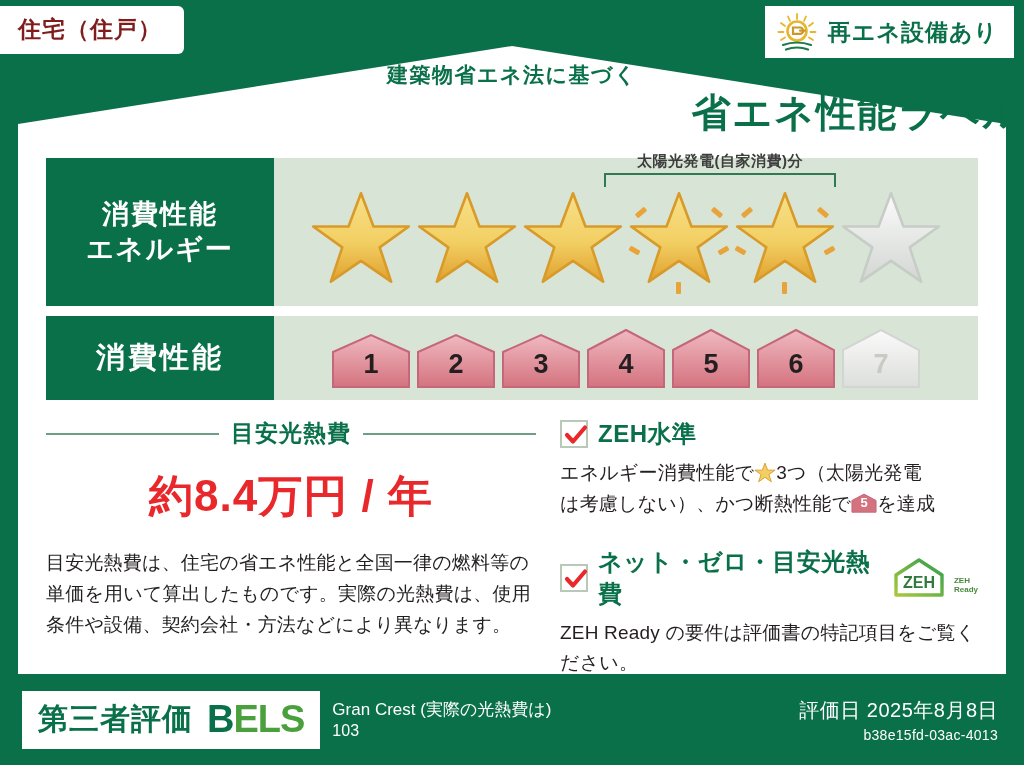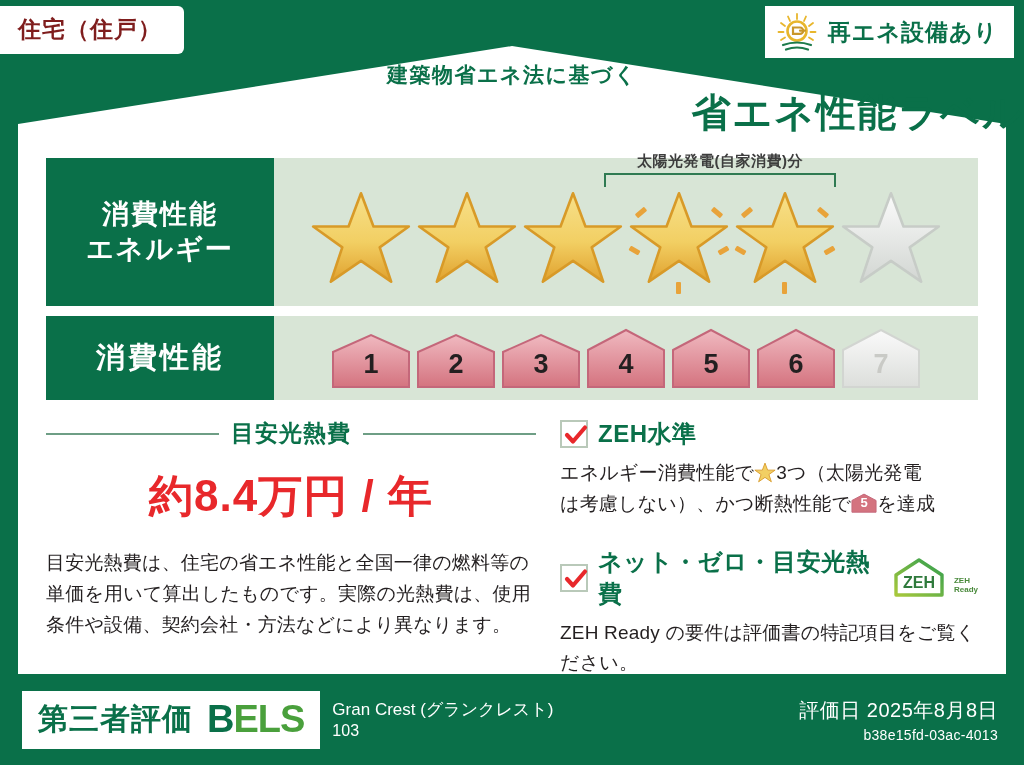--- a/index.html
+++ b/index.html
@@ -449,20 +449,20 @@
 
   </div>
 </div>
 
 <div class="footer">
   <div class="bels-box">
     <span class="bels-jp">第三者評価</span>
     <span class="bels-en"><span class="b1">B</span><span class="b2">ELS</span></span>
   </div>
   <div class="prop">
-    <div class="nm">Gran Crest (グランクレスト)</div>
+    <div class="nm">Gran Crest (実際の光熱費は)</div>
     <div class="unit">103</div>
   </div>
   <div class="foot-right">
     <div class="date">評価日 2025年8月8日</div>
     <div class="uid">b38e15fd-03ac-4013</div>
   </div>
 </div>
 
 </body></html>

